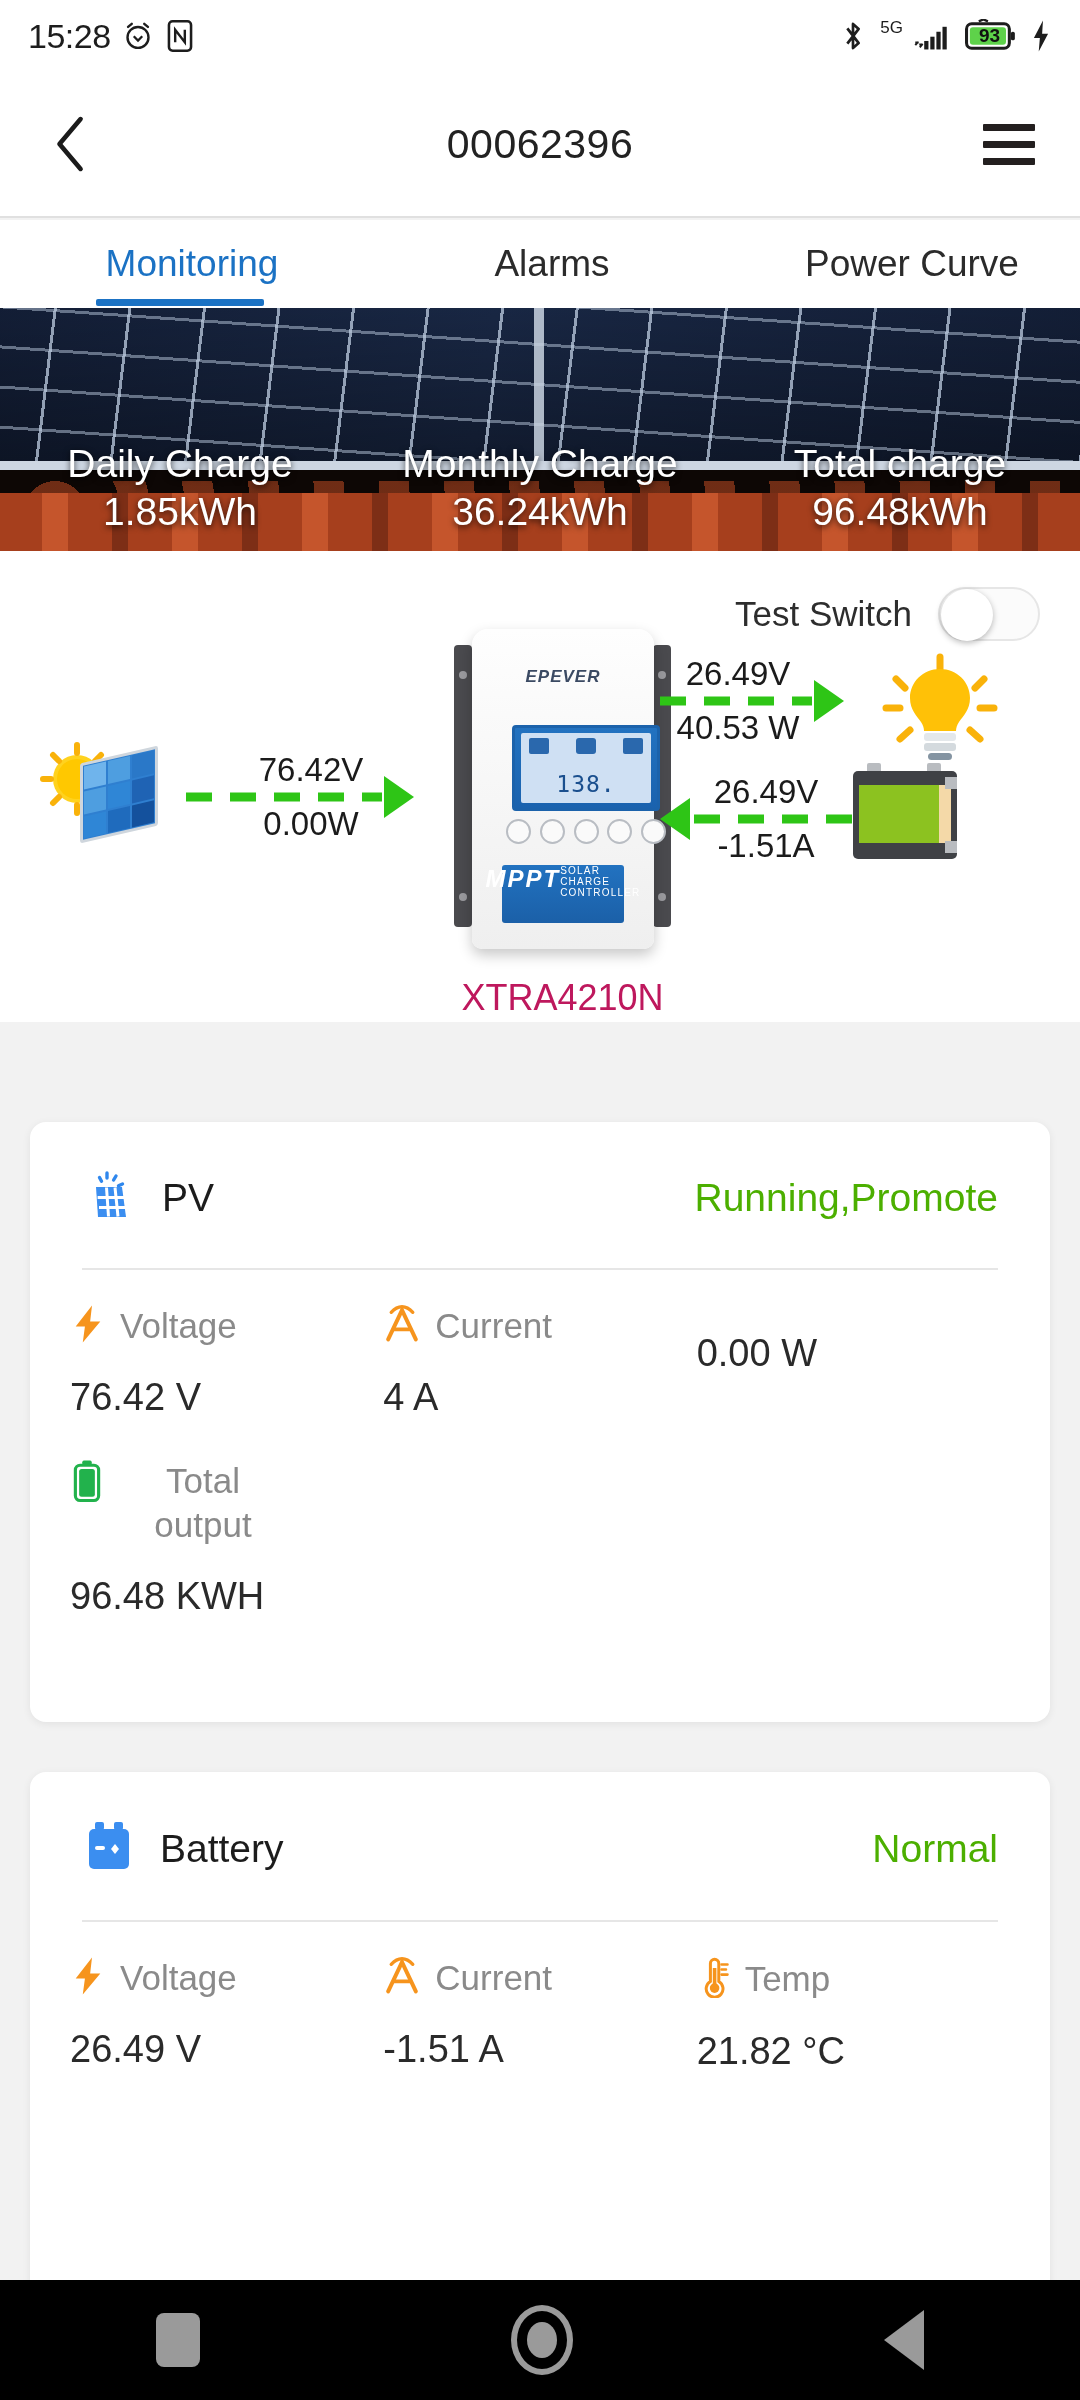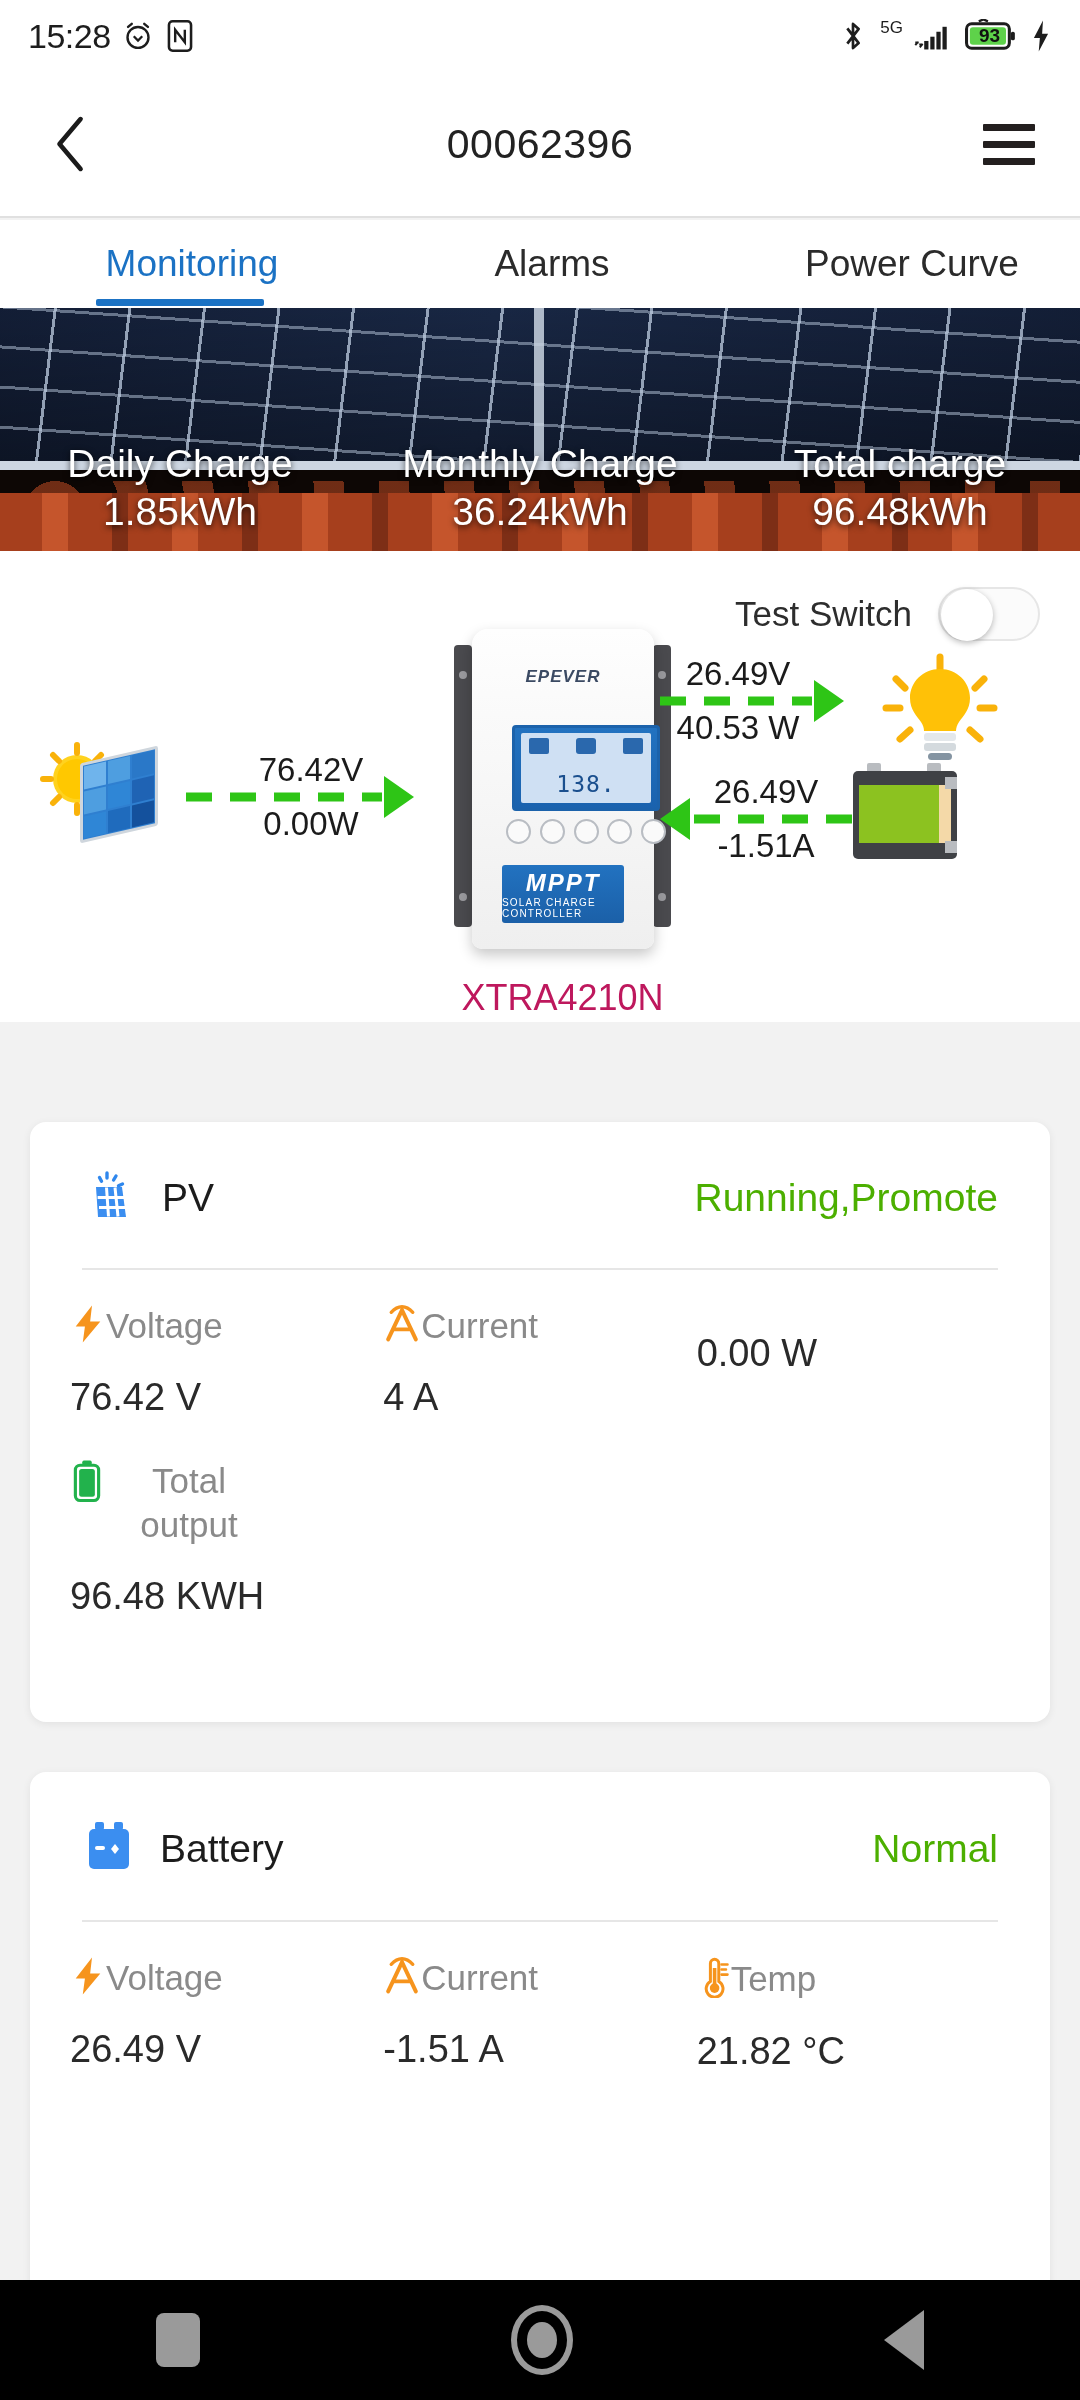--- a/index.html
+++ b/index.html
@@ -150,21 +150,21 @@
     font-family:"DejaVu Sans Mono", monospace; font-size:23px; color:#1a4f8e; letter-spacing:1px;
   }
   .lcd-icons { position:absolute; top:5px; left:8px; right:8px; display:flex; justify-content:space-between; }
   .lcd-ic { width:20px; height:16px; background:#2a68ad; border-radius:2px; }
   .lcd-ic.b { border-radius:3px; }
   .btn-row { position:absolute; left:34px; top:190px; width:160px; display:flex; justify-content:space-between; }
   .c-btn { width:25px; height:25px; border:2px solid #b9bdc3; border-radius:50%; background:#fafafa; }
   .mppt-band {
     position:absolute; left:30px; right:30px; top:236px; height:58px;
     background: linear-gradient(180deg,#2272c0,#1b60a8); border-radius:3px;
-    display:flex; flex-direction:column; align-items:center; justify-content:center; color:#fff;
+    display:flex; flex-direction:row; justify-content:center; color:#fff;
   }
   .mppt-band .m1 { font-size: 24px; font-weight: 700; font-style: italic; letter-spacing: 2px; }
   .mppt-band .m2 { font-size: 10px; letter-spacing: 1.2px; }
   .ctrl-model {
     position: absolute; left: 0; right: 0; top: 348px; text-align: center;
     font-size: 36px; color: #be185d;
   }
 
   
   .flow { position: absolute; display: flex; align-items: center; }
@@ -195,21 +195,21 @@
     border-radius: 16px; box-shadow: 0 2px 8px rgba(0,0,0,.07);
   }
   .card-head {
     display: flex; align-items: center; padding: 46px 52px 0 52px;
   }
   .card-title { font-size: 39px; color: #1c1c1c; margin-left: 24px; }
   .card-status { margin-left: auto; font-size: 39px; }
   .card-divider { height: 2px; background: #e6e6e6; margin: 40px 52px 0 52px; }
   .metrics { display: flex; padding: 34px 40px 0 40px; }
   .metric { flex: 1; }
-  .metric-head { display: flex; align-items: center; }
+  .metric-head { display: flex; align-items: center; gap: 14px; }
   .metric-label { font-size: 35px; color: #8a8a8a; }
   .metric-value { font-size: 38px; color: #2a2a2a; margin-top: 28px; }
   .metric.wrap-label .metric-head { align-items: flex-start; }
   .metric.wrap-label .metric-label { line-height: 1.25; max-width: 170px; text-align: center; }
 
   
   .navbar {
     position: absolute; bottom: 0; left: 0; width: 1080px; height: 120px;
     background: #000; display: flex; align-items: center; justify-content: space-around;
   }

